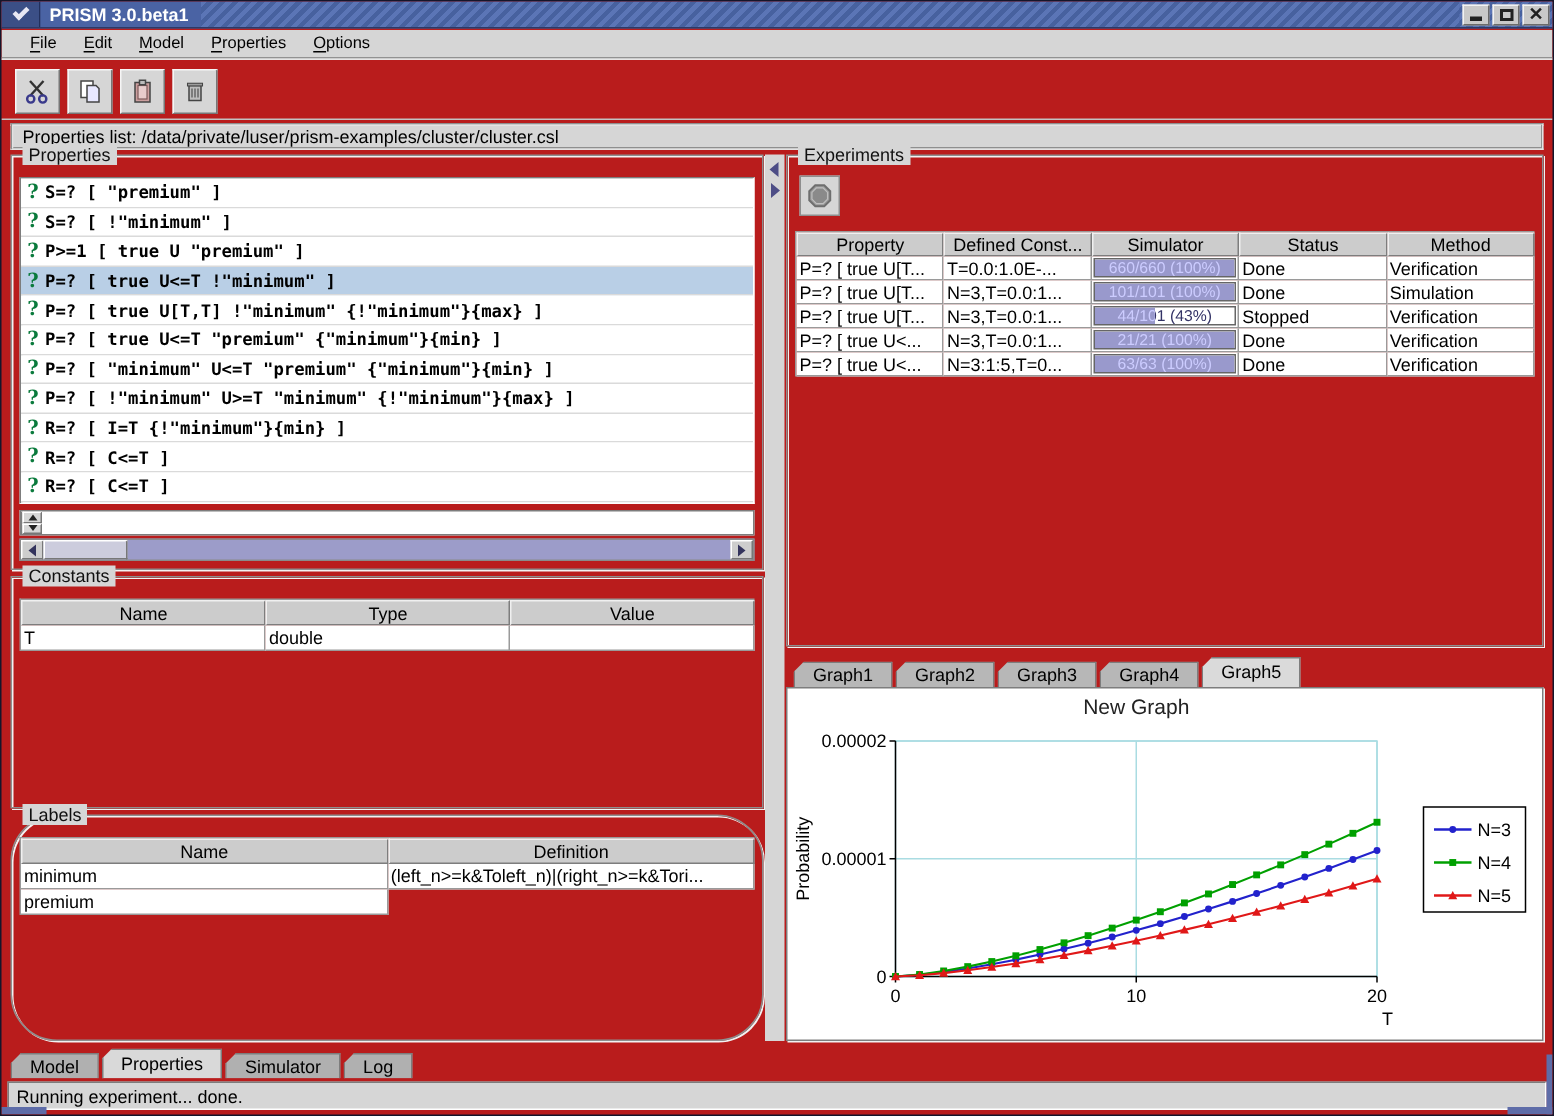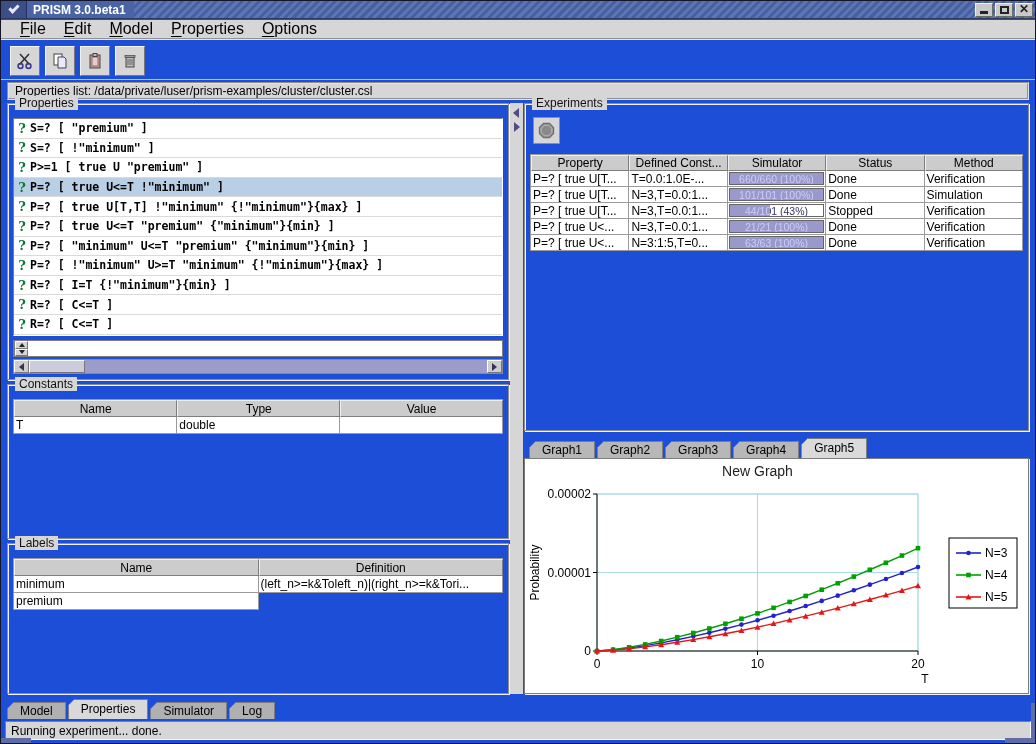--- a/index.html
+++ b/index.html
@@ -1,42 +1,42 @@
 <!DOCTYPE html>
 <html><head>
 <meta charset="utf-8">
 <style>
   * { margin:0; padding:0; box-sizing:border-box; }
   html,body { background:#888; }
   body { font-family:"Liberation Sans", sans-serif; font-size:12px; color:#000; }
 
   .window {
     position:relative; width:1036px; height:744px;
-    background:#1d4ed8; border:1px solid #15152a; overflow:hidden;
+    background:#b91c1c; border:1px solid #15152a; overflow:hidden;
   }
 
   
   .titlebar { position:absolute; left:0; top:0; right:0; height:18px; display:flex; align-items:stretch;
     background:#4a63a4; border-bottom:1px solid #2c3a66; }
   .tb-menu-btn { width:26px; background:#3b4f86; border-right:1px solid #22305c; display:flex; align-items:center; justify-content:center; }
   .tb-title-area { display:flex; align-items:center; padding:0 8px 0 6px; background:#4a63a4; }
   .tb-title { color:#fff; font-weight:bold; font-size:12px; white-space:nowrap; }
   .tb-stripes { flex:1; background:repeating-linear-gradient(135deg,#5b75b6 0 3px,#47619f 3px 6px); }
   .tb-buttons { display:flex; align-items:center; gap:2px; padding:0 2px; background:repeating-linear-gradient(135deg,#5b75b6 0 3px,#47619f 3px 6px); }
   .tb-btn { width:18px; height:14px; background:#c9c9c9; border:1px solid; border-color:#f2f2f2 #6b6b6b #6b6b6b #f2f2f2;
     display:flex; align-items:center; justify-content:center; color:#1a1a1a; font-weight:bold; font-size:10px; line-height:1; }
   .glyph-min { width:8px; height:3px; background:#222; margin-top:6px; }
   .glyph-max { width:9px; height:8px; border:2px solid #222; }
   .glyph-close { font-size:12px; font-weight:bold; color:#222; margin-top:-1px; }
   .chev { width:10px; height:6px; border-left:3px solid #e8e8f4; border-bottom:3px solid #e8e8f4; transform:rotate(-45deg); margin-top:-3px; }
 
   
   .menubar { position:absolute; left:0; top:19px; right:0; height:20px; display:flex; align-items:center;
     padding-left:10px; background:#d6d6d6; border-bottom:2px groove #e6e6e6; }
-  .menu-item { padding:2px 9px; font-size:16px; }
+  .menu-item { padding:2px 9px; font-size:11px; }
   .menu-item u { text-underline-offset:2px; }
 
   
   .toolbar { position:absolute; left:0; top:41px; right:0; height:38px; display:flex; align-items:center; gap:5px; padding-left:9px;
     border-bottom:1px solid #c2c2c2; }
   .tool-btn { width:30px; height:30px; background:#d6d6d6; border:1px solid; border-color:#f6f6f6 #777 #777 #f6f6f6;
     display:flex; align-items:center; justify-content:center; }
 
   
   .pathbar { position:absolute; left:6px; top:81px; right:6px; height:18px; border:2px groove #e3e3e3;
@@ -269,21 +269,21 @@
               <div class="sw-th" style="width: 33.3%;">Value</div>
             </div>
             <div class="sw-tr">
               <div class="sw-td" style="width: 33.4%;">T</div>
               <div class="sw-td" style="width: 33.3%;">double</div>
               <div class="sw-td" style="width: 33.3%;"></div>
             </div>
           </div>
       </div>
 
-      <div class="group" style="top:440px; height:151px;">
+      <div class="group" style="top:440px; height:151px;border-radius:31px;">
         <span class="group-title">Labels</span>
         <div class="sw-table" id="labels-table">
             <div class="sw-tr">
               <div class="sw-th" style="width: 50%;">Name</div>
               <div class="sw-th" style="width: 50%;">Definition</div>
             </div>
             <div class="sw-tr">
               <div class="sw-td" style="width: 50%;">minimum</div>
               <div class="sw-td" style="width: 50%;">(left_n&gt;=k&amp;Toleft_n)|(right_n&gt;=k&amp;Tori...</div>
             </div>

